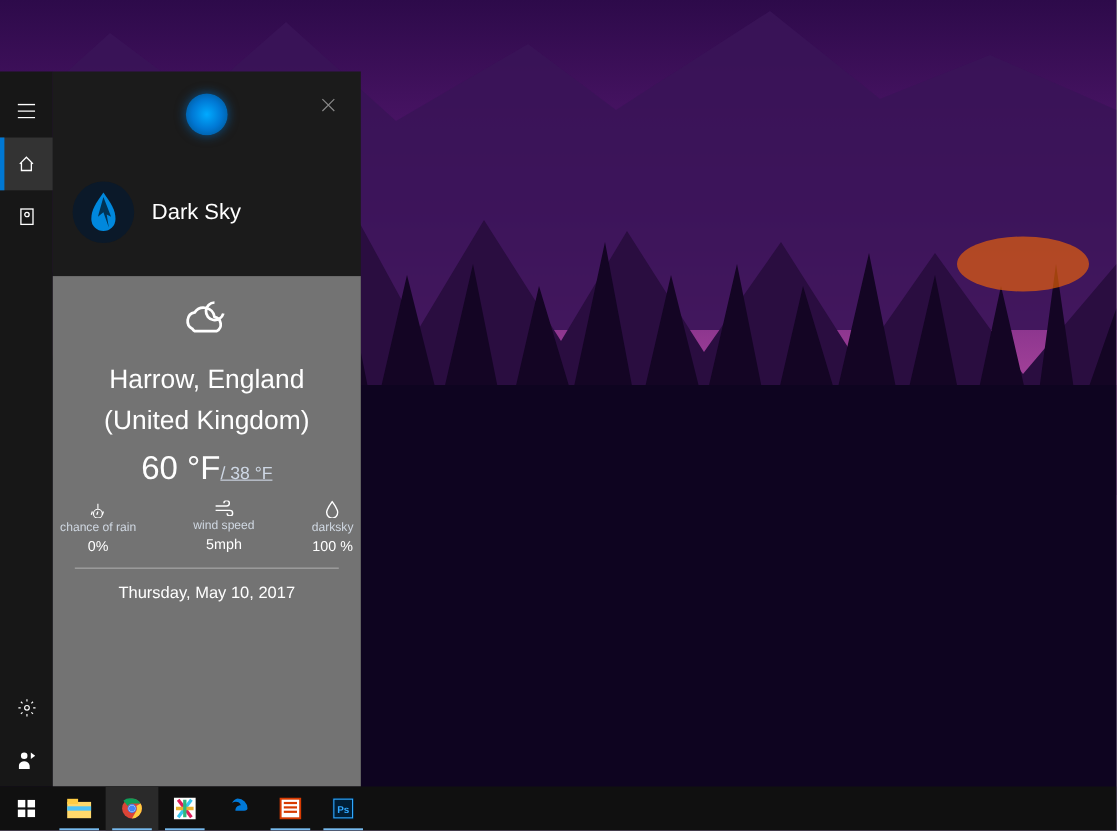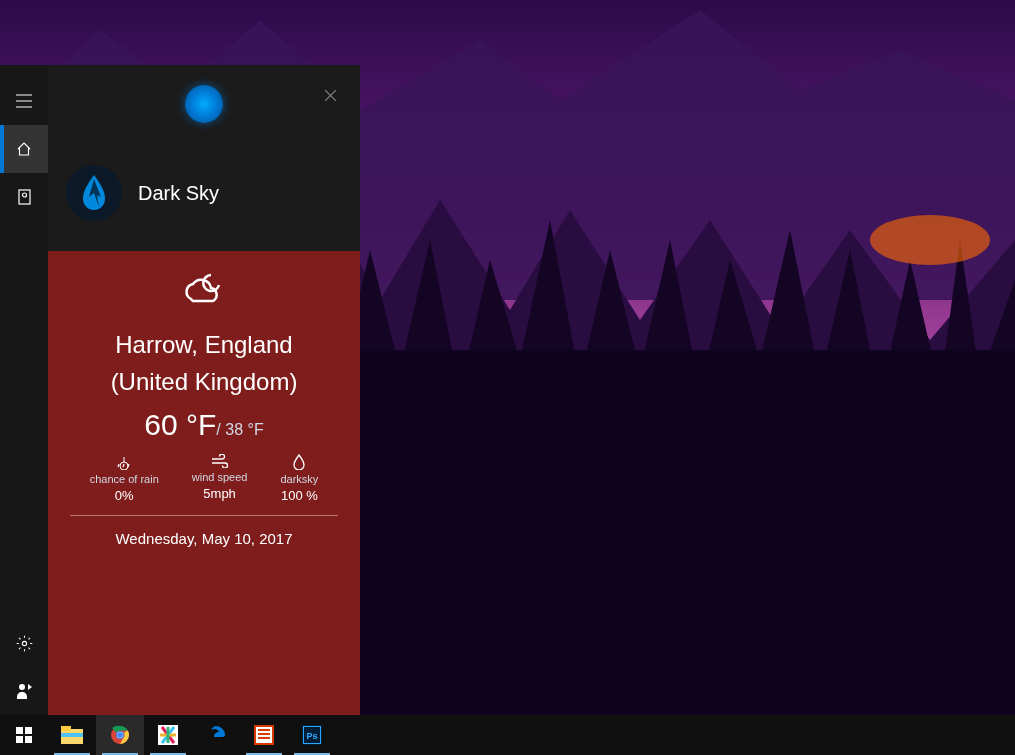--- a/index.html
+++ b/index.html
@@ -11,21 +11,21 @@
     position: absolute; inset: 0;
     background: linear-gradient(to bottom, #1a0829 0%, #2d0a3d 10%, #4a1560 20%, #7b2d8e 35%, #a54098 50%, #6b2770 60%, #3a1452 70%, #1a0a2e 85%, #0f0518 100%);
     z-index: 0;
   }
   .wallpaper svg { width: 100%; height: 100%; }
   
   
   .cortana-panel {
     position: absolute;
     left: 0; top: 65px;
-    width: 360px; height: 650px;
+    width: 328px; height: 650px;
     z-index: 10;
     display: flex;
   }
   .cortana-rail {
     width: 48px; height: 100%;
     background: #171717;
     display: flex; flex-direction: column;
     align-items: center;
     padding-top: 12px;
   }
@@ -61,32 +61,32 @@
     display: flex; align-items: center; gap: 16px;
   }
   .app-icon-round {
     width: 56px; height: 56px; border-radius: 50%;
     background: #0b1929;
     display: flex; align-items: center; justify-content: center;
   }
   .app-title { color: #fff; font-size: 20px; font-weight: 300; }
   
   .weather-card {
-    flex: 1; background: #7f1d1d;
+    flex: 1; background: #737373;
     color: #fff;
     display: flex; flex-direction: column; align-items: center;
     padding-top: 18px;
   }
   .weather-icon { margin-bottom: 15px; }
   .location { font-size: 24px; font-weight: 300; text-align: center; padding: 0 30px; line-height: 1.55; }
   .temps { margin-top: 8px; display: flex; align-items: baseline; gap: 0;}
   .temp-hi { font-size: 30px; font-weight: 300; }
-  .temp-lo { font-size: 16px; color: #cfd8e5; }
+  .temp-lo { font-size: 16px; color: #cfd8e5; text-decoration: underline; }
   .metrics {
-    display: flex; gap: 33px; margin-top: 12px;
+    display: flex; gap: 52px; margin-top: 12px;
     font-size: 11px; text-align: center;
   }
   .metric { display: flex; flex-direction: column; align-items: center; gap: 3px;}
   .metric-label { color: #d0d8e2; }
   .metric-val { font-size: 13px; }
   .divider { width: 86%; height: 1px; background: rgba(255,255,255,0.4); margin-top: 12px; }
   .date { margin-top: 14px; font-size: 15px; }
   
   .searchbar {
     height: 40px; background: #e6e6e6;
@@ -238,21 +238,21 @@
         </div>
         <div class="metric">
           <svg width="12" height="16" viewBox="0 0 12 16" fill="none" stroke="#fff" stroke-width="1.3">
               <path d="M6 1 C3 5 1 8 1 11 a5 5 0 0 0 10 0 C11 8 9 5 6 1z"></path>
             </svg>
           <span class="metric-label">darksky</span>
           <span class="metric-val">100 %</span>
         </div>
       </div>
       <div class="divider"></div>
-      <div class="date">Wednesday, May 10, 2017</div>
+      <div class="date">Thursday, May 10, 2017</div>
     </div>
 
   </div>
 </div>
 
 <div class="taskbar">
   <div class="tb-btn">
     <svg width="16" height="16" viewBox="0 0 16 16" fill="#fff">
         <rect x="0" y="0" width="7" height="7"></rect>
         <rect x="9" y="0" width="7" height="7"></rect>

